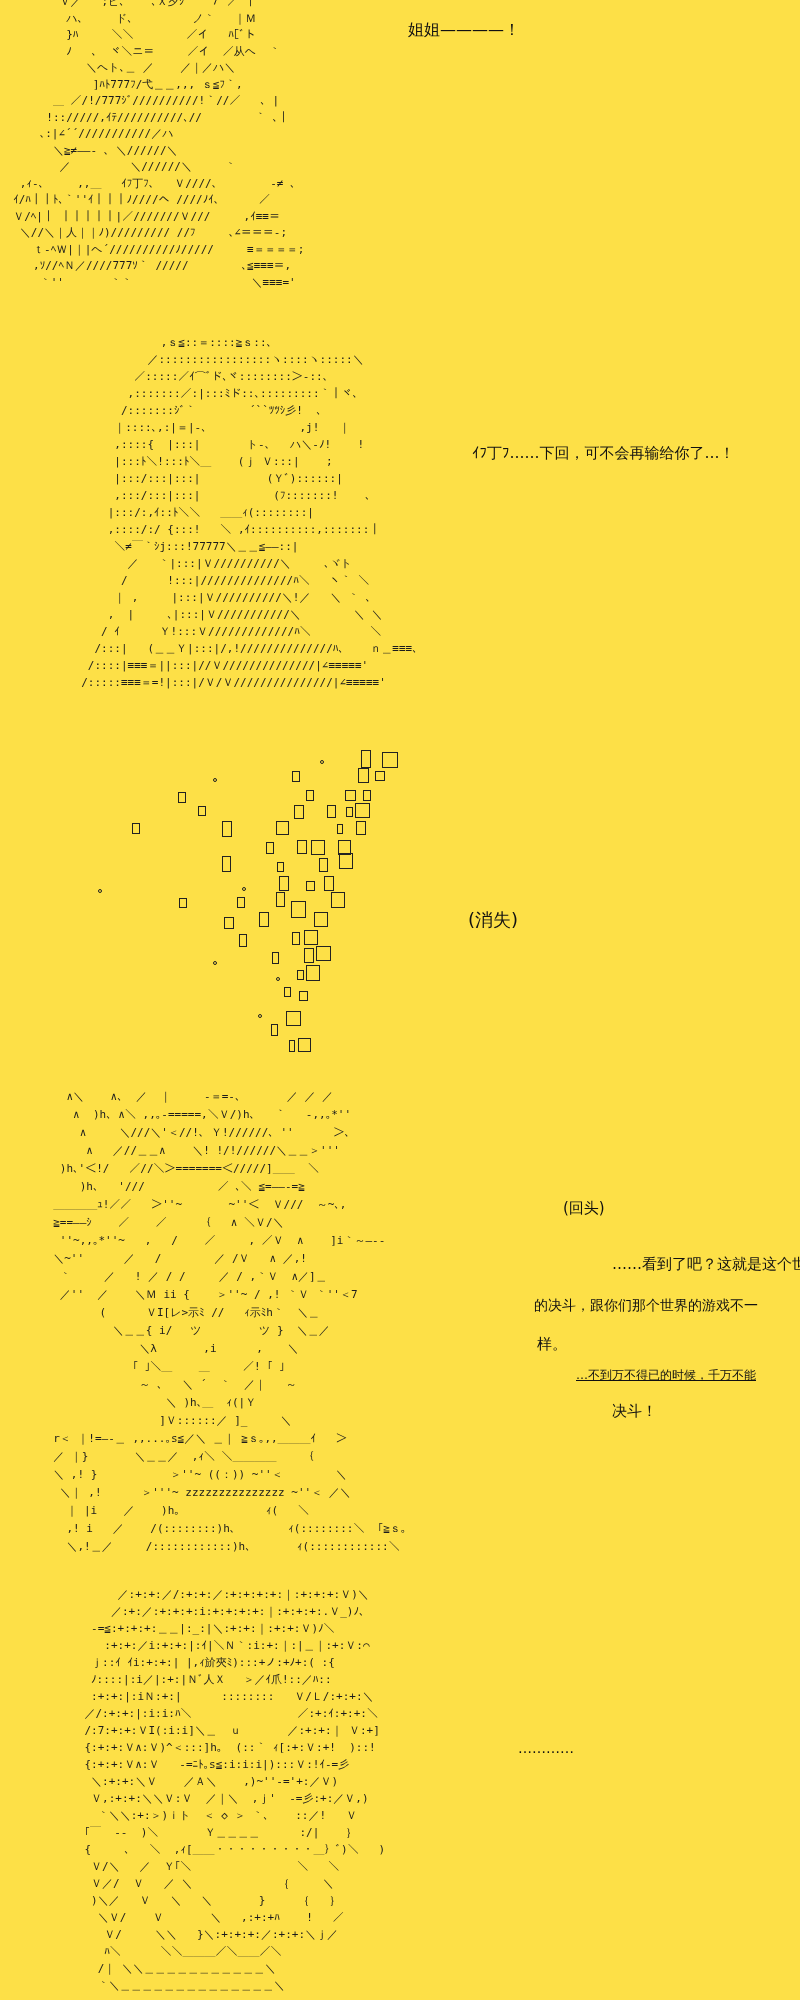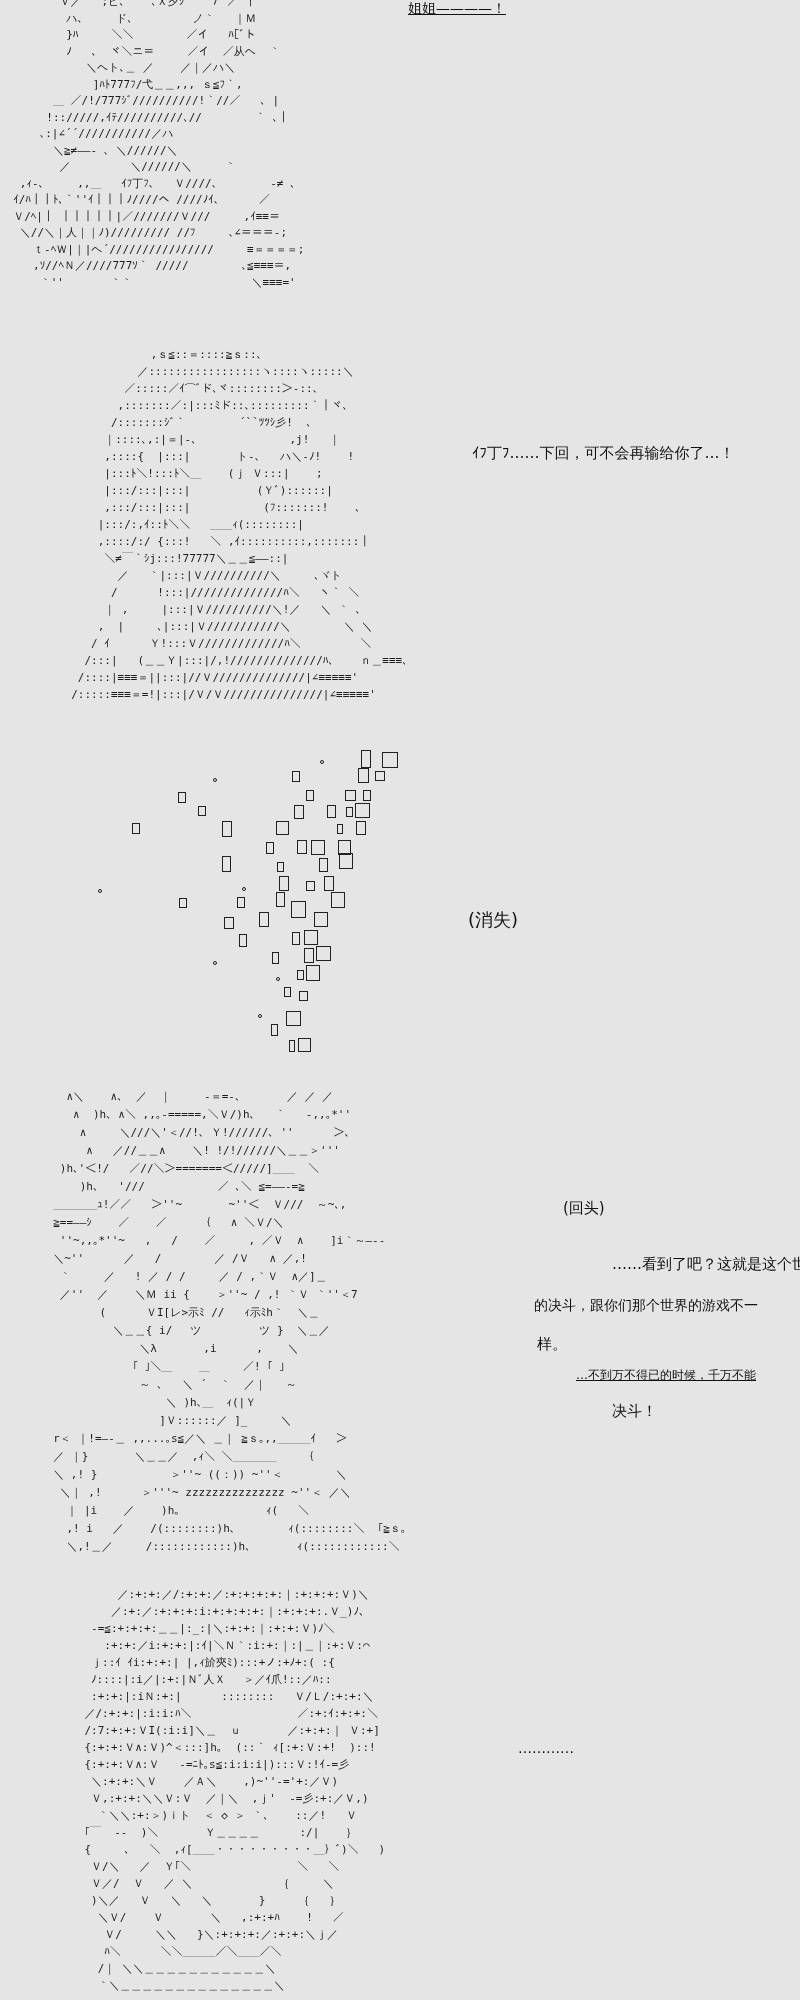--- a/index.html
+++ b/index.html
@@ -1,16 +1,16 @@
 <!DOCTYPE html>
 <html><head>
 <meta charset="utf-8">
 <style>
   html,body{margin:0;padding:0;background:#ffffff;}
-  #screen{position:relative;width:800px;height:2000px;background:#e5e5e5;overflow:hidden;
+  #screen{position:relative;width:800px;height:2000px;background:#fde047;overflow:hidden;
           font-family:"DejaVu Sans",sans-serif;}
   .aa{position:absolute;margin:0;white-space:pre;color:#1c1c1c;
       font-family:"DejaVu Sans Mono","DejaVu Sans",monospace;
       font-size:11px;line-height:16px;letter-spacing:0;}
   .dlg{position:absolute;white-space:nowrap;color:#111111;
        font-family:"DejaVu Sans",sans-serif;}
   .debris-rect{position:absolute;border:1.5px solid #222222;background:transparent;box-sizing:border-box;}
   .debris-circle{position:absolute;width:4px;height:4px;border:1px solid #222222;border-radius:50%;
                  background:transparent;box-sizing:border-box;}
 </style>
@@ -30,21 +30,21 @@
       ､:|∠´´///////////／ハ
         ＼≧≠――- ､ ＼//////＼
          ／         ＼//////＼     ｀
    ,ｨ-､     ,,＿   ｲﾌ丁ﾌ､   Ｖ////､        -≠ ､
   ｲ/ﾊ｜｜ﾄ､｀''ｲ｜｜｜ﾉ////ヘ ////ﾉｲ､      ／
   Ｖ/ﾍ|｜ ｜｜｜｜｜|／///////Ｖ///     ,ｲ≡≡＝
    ＼//＼｜人｜｜ﾉ)///////// //ﾌ     ､∠＝＝＝-;
      ｔ-ﾍＷ|｜|ヘ´//////////ﾉ/////     ≡＝＝＝＝;
      ,ｿ//ﾍＮ／////777ｿ｀ /////        ､≦≡≡≡＝,
       ｀''       ｀｀                  ＼≡≡≡='</pre>
-      <pre class="aa" style="left: 58px; top: 334px; line-height: 17px; font-size: 11px; margin-top: 12px;">              ,ｓ≦::＝::::≧ｓ::､
+      <pre class="aa" style="left: 68px; top: 334px; line-height: 17px; font-size: 11px;">              ,ｓ≦::＝::::≧ｓ::､
             ／:::::::::::::::::ヽ::::ヽ:::::＼
           ／:::::／ｲ⌒ﾞド､ヾ::::::::＞-::､
          ,:::::::／:|:::ﾐド::､:::::::::｀｜ヾ､
         /:::::::ｼﾞ｀        ´``ﾂﾂｼ彡!  ､
        ｜::::､,:|＝|-､              ,j!   ｜
        ,::::{  |:::|       ト-､   ハ＼-ﾉ!    !
        |:::ﾄ＼!:::ﾄ＼＿    (ｊ Ｖ:::|    ;
        |:::/:::|:::|          (Ｙﾞ)::::::|
        ,:::/:::|:::|           (ﾌ:::::::!    ､
       |:::/:,ｲ::ﾄ＼＼   ＿＿ｨ(::::::::|
@@ -164,21 +164,21 @@
       <div class="debris-rect" style="left: 298px; top: 1038px; width: 13px; height: 14px;"></div>
       <div class="debris-circle" style="left: 320px; top: 760px;"></div>
       <div class="debris-circle" style="left: 213px; top: 778px;"></div>
       <div class="debris-circle" style="left: 98px; top: 889px;"></div>
       <div class="debris-circle" style="left: 242px; top: 887px;"></div>
       <div class="debris-circle" style="left: 213px; top: 961px;"></div>
       <div class="debris-circle" style="left: 276px; top: 977px;"></div>
       <div class="debris-circle" style="left: 258px; top: 1014px;"></div>
     </div>
   <div>
-      <div class="dlg" style="left: 408px; top: 0; font-size: 14px; text-decoration: underline;">姐姐————！</div>
+      <div class="dlg" style="left: 408px; top: 20px; font-size: 16px;">姐姐————！</div>
       <div class="dlg" style="left: 472px; top: 444px; font-size: 15px;">ｲﾌ丁ﾌ……下回，可不会再输给你了…！</div>
       <div class="dlg" style="left: 468px; top: 908px; font-size: 18px;">(消失)</div>
       <div class="dlg" style="left: 563px; top: 1199px; font-size: 15px;">(回头)</div>
       <div class="dlg" style="left: 612px; top: 1255px; font-size: 15px;">……看到了吧？这就是这个世界</div>
       <div class="dlg" style="left: 534px; top: 1297px; font-size: 14px;">的决斗，跟你们那个世界的游戏不一</div>
       <div class="dlg" style="left: 537px; top: 1335px; font-size: 15px;">样。</div>
       <div class="dlg" style="left: 576px; top: 1367px; font-size: 12px; text-decoration: underline;">…不到万不得已的时候，千万不能</div>
       <div class="dlg" style="left: 612px; top: 1402px; font-size: 15px;">决斗！</div>
       <div class="dlg" style="left: 518px; top: 1740px; font-size: 14px;">…………</div>
     </div>

